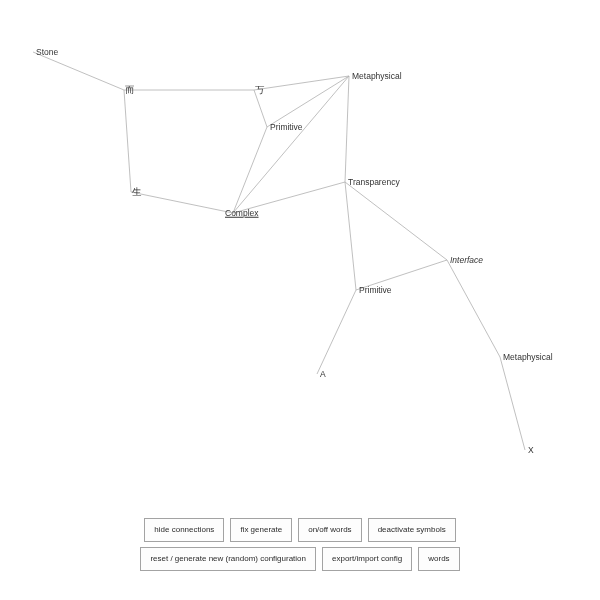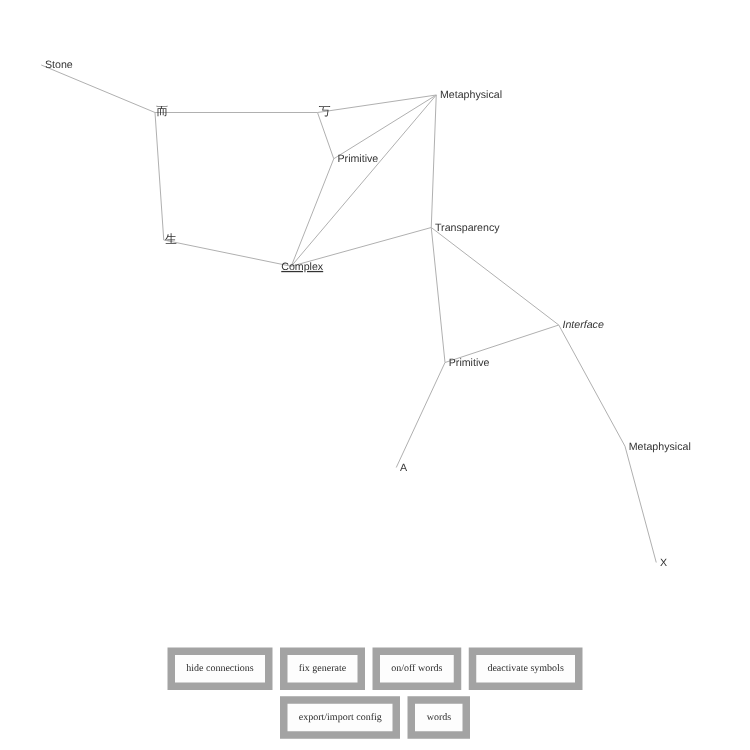--- a/index.html
+++ b/index.html
@@ -67,23 +67,23 @@
   }
 
   .control-row {
     display: flex;
     flex-direction: row;
     align-items: center;
     gap: 6px;
   }
 
   .control-button {
-    border: 6px solid #a3a3a3;
+    border: 1px solid #a3a3a3;
     background: #fdfdfd;
-    font-family: Liberation Serif, serif;
+    font-family: Liberation Sans, sans-serif;
     font-size: 8px;
     color: #2b2b2b;
     padding: 7px 9px;
     line-height: 1;
     white-space: nowrap;
     cursor: pointer;
     border-radius: 0;
   }
 </style>
 </head>
@@ -127,16 +127,17 @@
 </div>
 
 <div id="controls">
   <div class="control-row">
       <button class="control-button">hide connections</button>
       <button class="control-button">fix generate</button>
       <button class="control-button">on/off words</button>
       <button class="control-button">deactivate symbols</button>
     </div>
   <div class="control-row">
+      <button class="control-button">reset / generate new (random) configuration</button>
       <button class="control-button">export/import config</button>
       <button class="control-button">words</button>
     </div>
 </div>
 
 </body></html>

